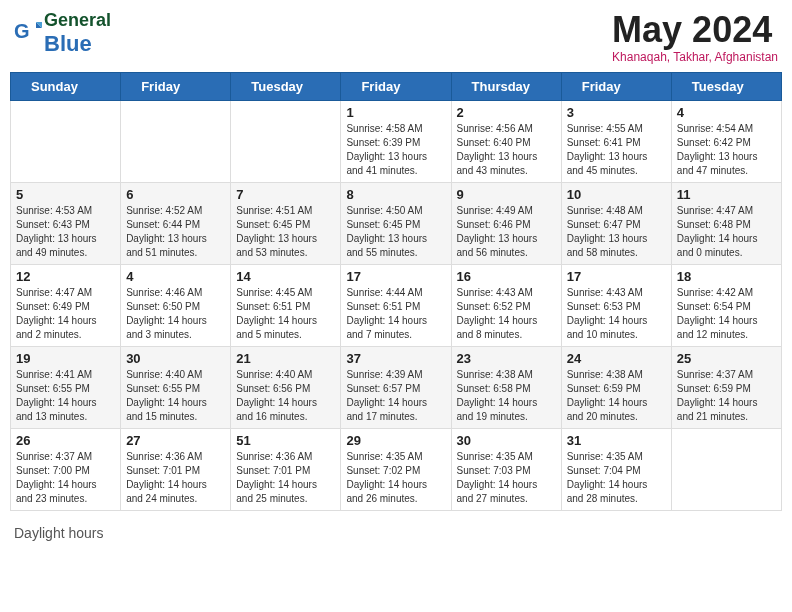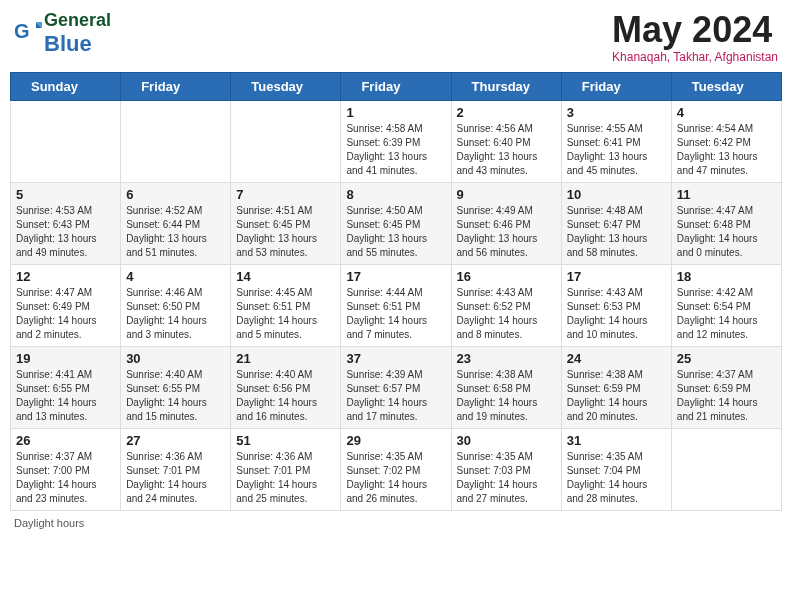--- a/index.html
+++ b/index.html
@@ -84,22 +84,22 @@
     }
     .day-info {
       font-size: 10px;
       color: #333;
       line-height: 1.4;
     }
     .empty-cell {
       background-color: #f9f9f9;
     }
     .footer {
-      margin-top: 6px;
-      font-size: 11px;
+      margin-top: 14px;
+      font-size: 14px;
       color: #555;
       padding-left: 4px;
     }
   </style>
 </head>
 <body>
 
 <div class="header">
   <div class="logo">
     <div>

